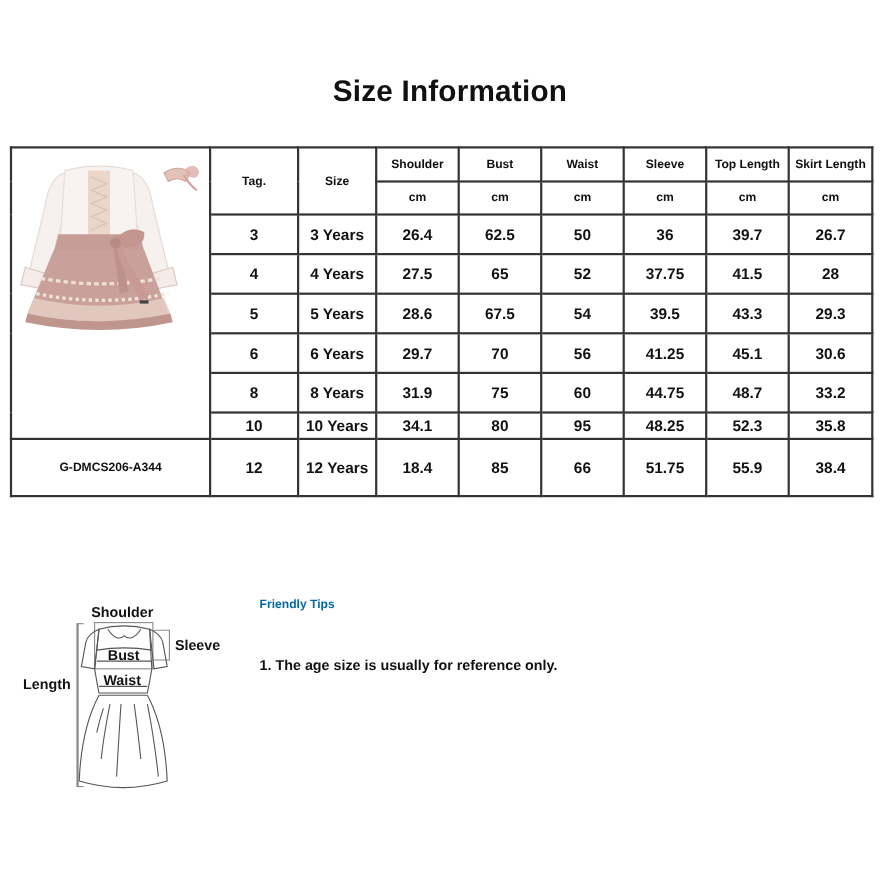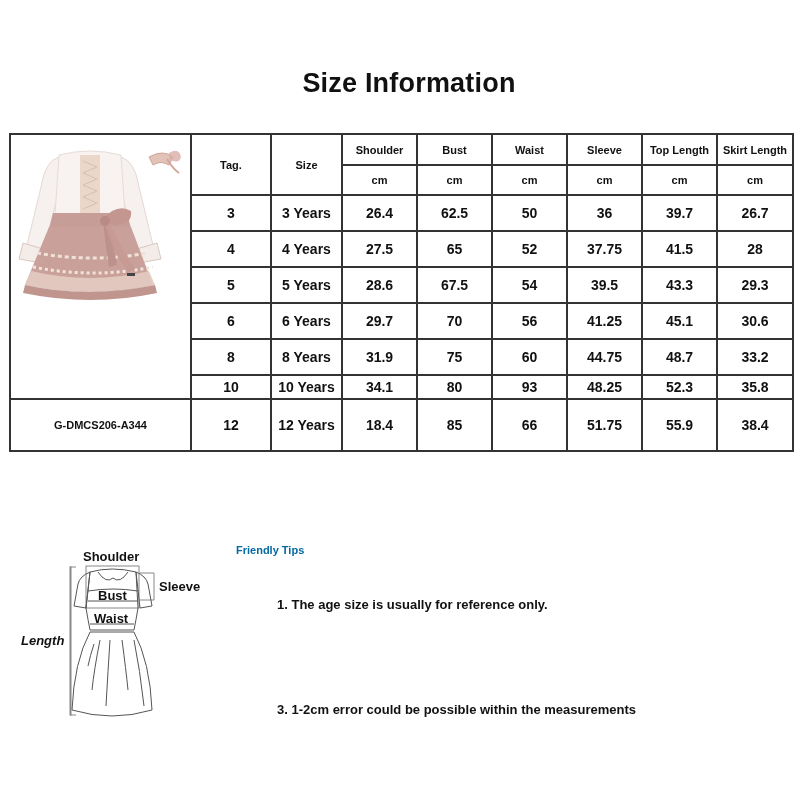--- a/index.html
+++ b/index.html
@@ -25,21 +25,21 @@
   .size-table td.img-cell { vertical-align: top; position: relative; }
   .size-table td.model { font-size: 11px; }
 
   .product-img { position: absolute; left: 6px; top: 8px; width: 170px; height: 210px; }
 
   .diagram { position: absolute; left: 10px; top: 540px; width: 210px; height: 200px; }
   .diag-label { position: absolute; font-weight: bold; font-size: 13px; color: #111; }
 
   .tips { position: absolute; left: 236px; top: 544px; width: 520px; }
   .tips .tips-title { font-size: 11px; font-weight: bold; color: #0369a1; }
-  .tips .tip { position: absolute; left: 0; font-size: 13px; font-weight: bold; color: #111; white-space: nowrap; margin-left: 41px; }
+  .tips .tip { position: absolute; left: 0; font-size: 13px; font-weight: bold; color: #111; white-space: nowrap; }
 </style>
 </head>
 <body>
 
 <div class="title">Size Information</div>
 
 <table class="size-table">
   <colgroup>
     <col style="width:181px">
       <col style="width:80px">
@@ -149,21 +149,21 @@
     <td class="val">60</td>
     <td class="val">44.75</td>
     <td class="val">48.7</td>
     <td class="val">33.2</td>
   </tr>
   <tr style="height:24px">
     <td class="val">10</td>
     <td class="val">10 Years</td>
     <td class="val">34.1</td>
     <td class="val">80</td>
-    <td class="val">93</td>
+    <td class="val">95</td>
     <td class="val">48.25</td>
     <td class="val">52.3</td>
     <td class="val">35.8</td>
   </tr>
   <tr style="height:52px">
     <td class="model">G-DMCS206-A344</td>
     <td class="val">12</td>
     <td class="val">12 Years</td>
     <td class="val">18.4</td>
     <td class="val">85</td>
@@ -205,20 +205,19 @@
       <path d="M100 100 q-2 30 -4 66"></path>
       <path d="M112 100 q4 30 6 50"></path>
       <path d="M124 100 q6 30 10 66"></path>
       <path d="M84 104 q-4 12 -6 22"></path>
     </g>
   </svg>
   <div class="diag-label" style="left:73px;top:9px;">Shoulder</div>
   <div class="diag-label" style="left:149px;top:39px;">Sleeve</div>
   <div class="diag-label" style="left:88px;top:48px;">Bust</div>
   <div class="diag-label" style="left:84px;top:71px;">Waist</div>
-  <div class="diag-label" style="left:11px;top:93px;font-style:italic;">Length</div>
+  <div class="diag-label" style="left:11px;top:74px;">Length</div>
 </div>
 
 <div class="tips">
   <div class="tips-title">Friendly Tips</div>
   <div class="tip" style="top:53px;">1. The age size is usually for reference only.</div>
-  <div class="tip" style="top:158px;">3. 1-2cm error could be possible within the measurements</div>
 </div>
 
 </body></html>

